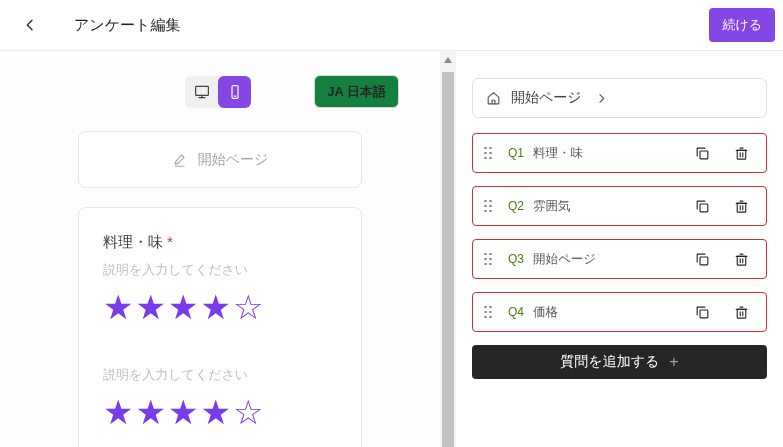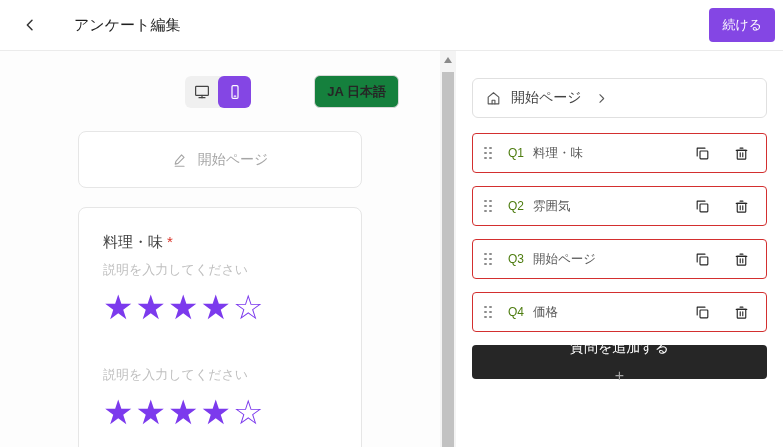--- a/index.html
+++ b/index.html
@@ -237,21 +237,20 @@
     color: #fff;
     border: none;
     border-radius: 4px;
     font-size: 14px;
     display: flex;
     align-items: center;
     justify-content: center;
     gap: 10px;
     cursor: pointer;
     font-family: inherit;
-    flex-direction: column;
   }
   .add-plus { color: #a3a3a3; font-size: 16px; }
 
   .rows-gap-start { margin-bottom: 15px; }
 
   svg { display: block; }
 </style>
 </head>
 <body>
 

